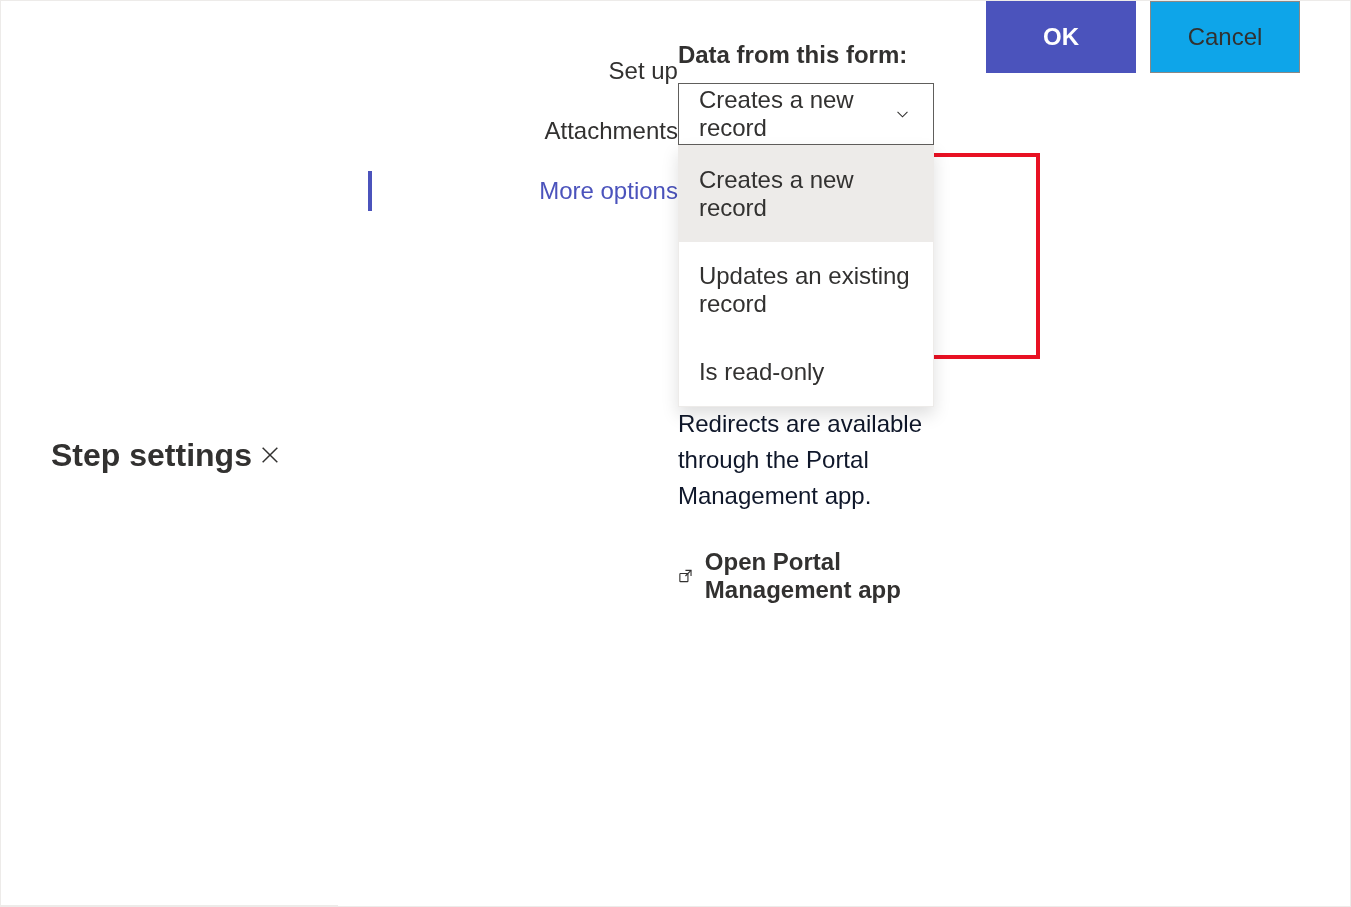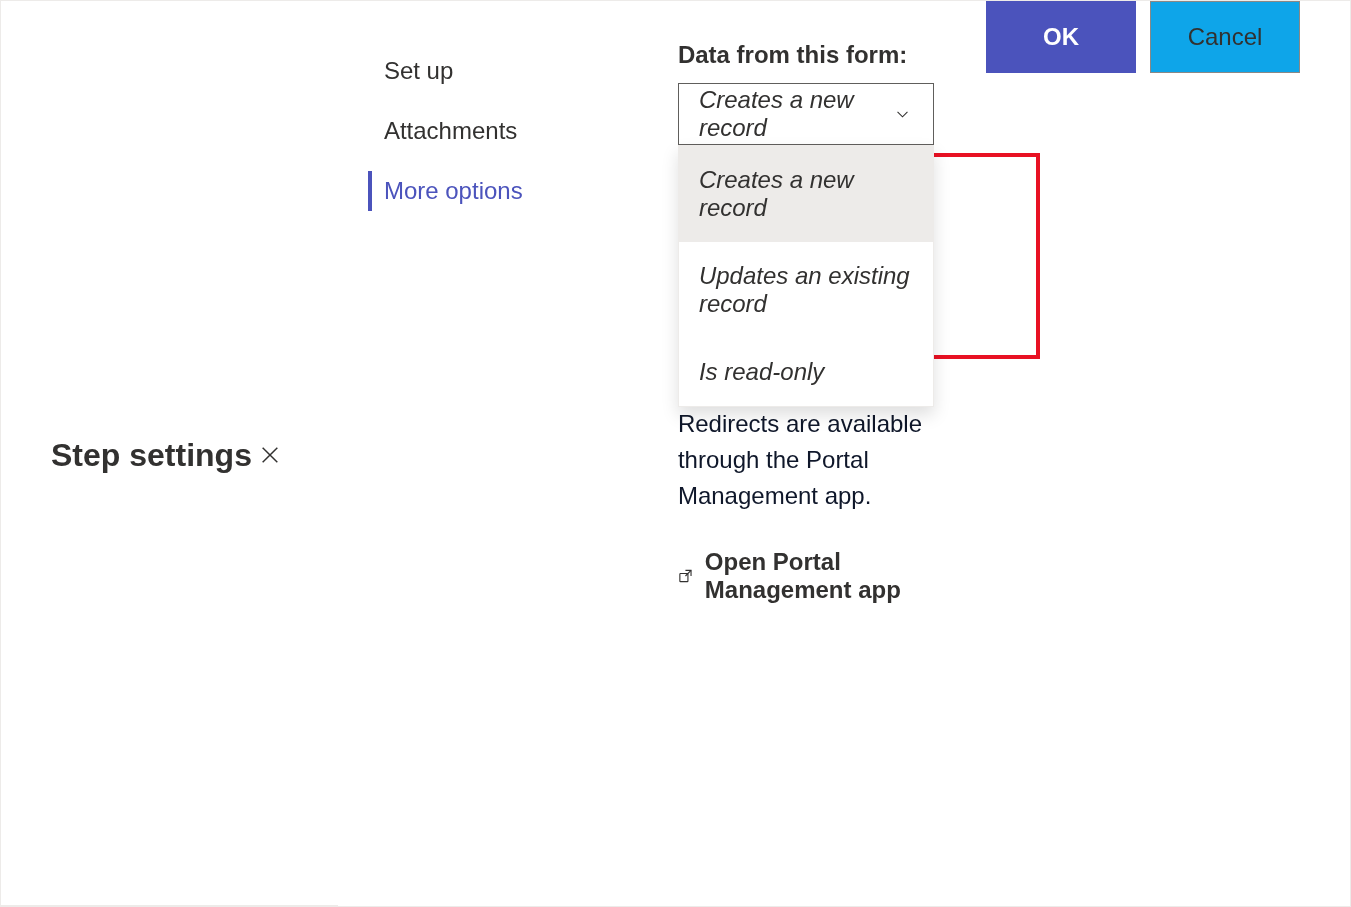--- a/index.html
+++ b/index.html
@@ -51,20 +51,21 @@
     }
     .content {
       display: flex;
       flex: 1;
       padding-top: 40px;
     }
     .sidebar {
       width: 340px;
       flex-shrink: 0;
       padding-left: 32px;
+      text-align: right;
     }
     .sidebar-item {
       padding: 16px 0 16px 14px;
       font-size: 24px;
       color: #323130;
       cursor: pointer;
       position: relative;
     }
     .sidebar-item.active {
       color: #4b53bc;
@@ -85,21 +86,20 @@
       position: relative;
     }
     .field-label {
       font-size: 24px;
       font-weight: 600;
       color: #323130;
       margin-bottom: 14px;
     }
     .select-wrapper {
       position: relative;
-      font-style: italic;
     }
     .select-box {
       width: 100%;
       height: 62px;
       border: 1px solid #605e5c;
       background: #fff;
       display: flex;
       align-items: center;
       justify-content: space-between;
       padding: 0 22px 0 20px;

